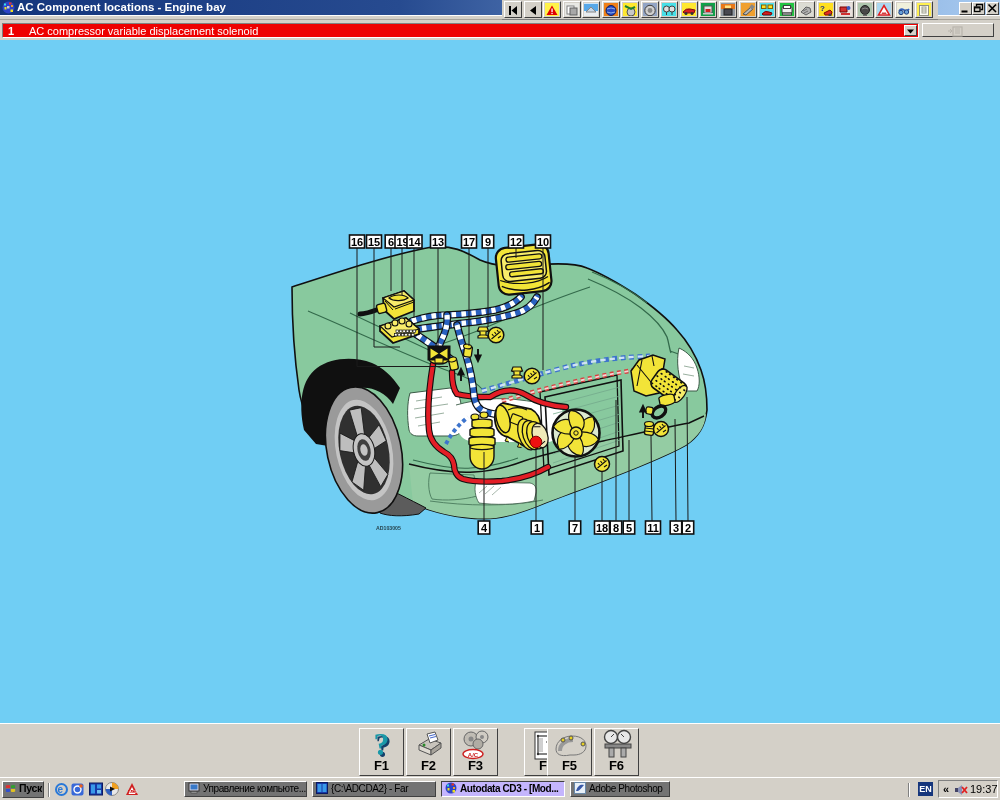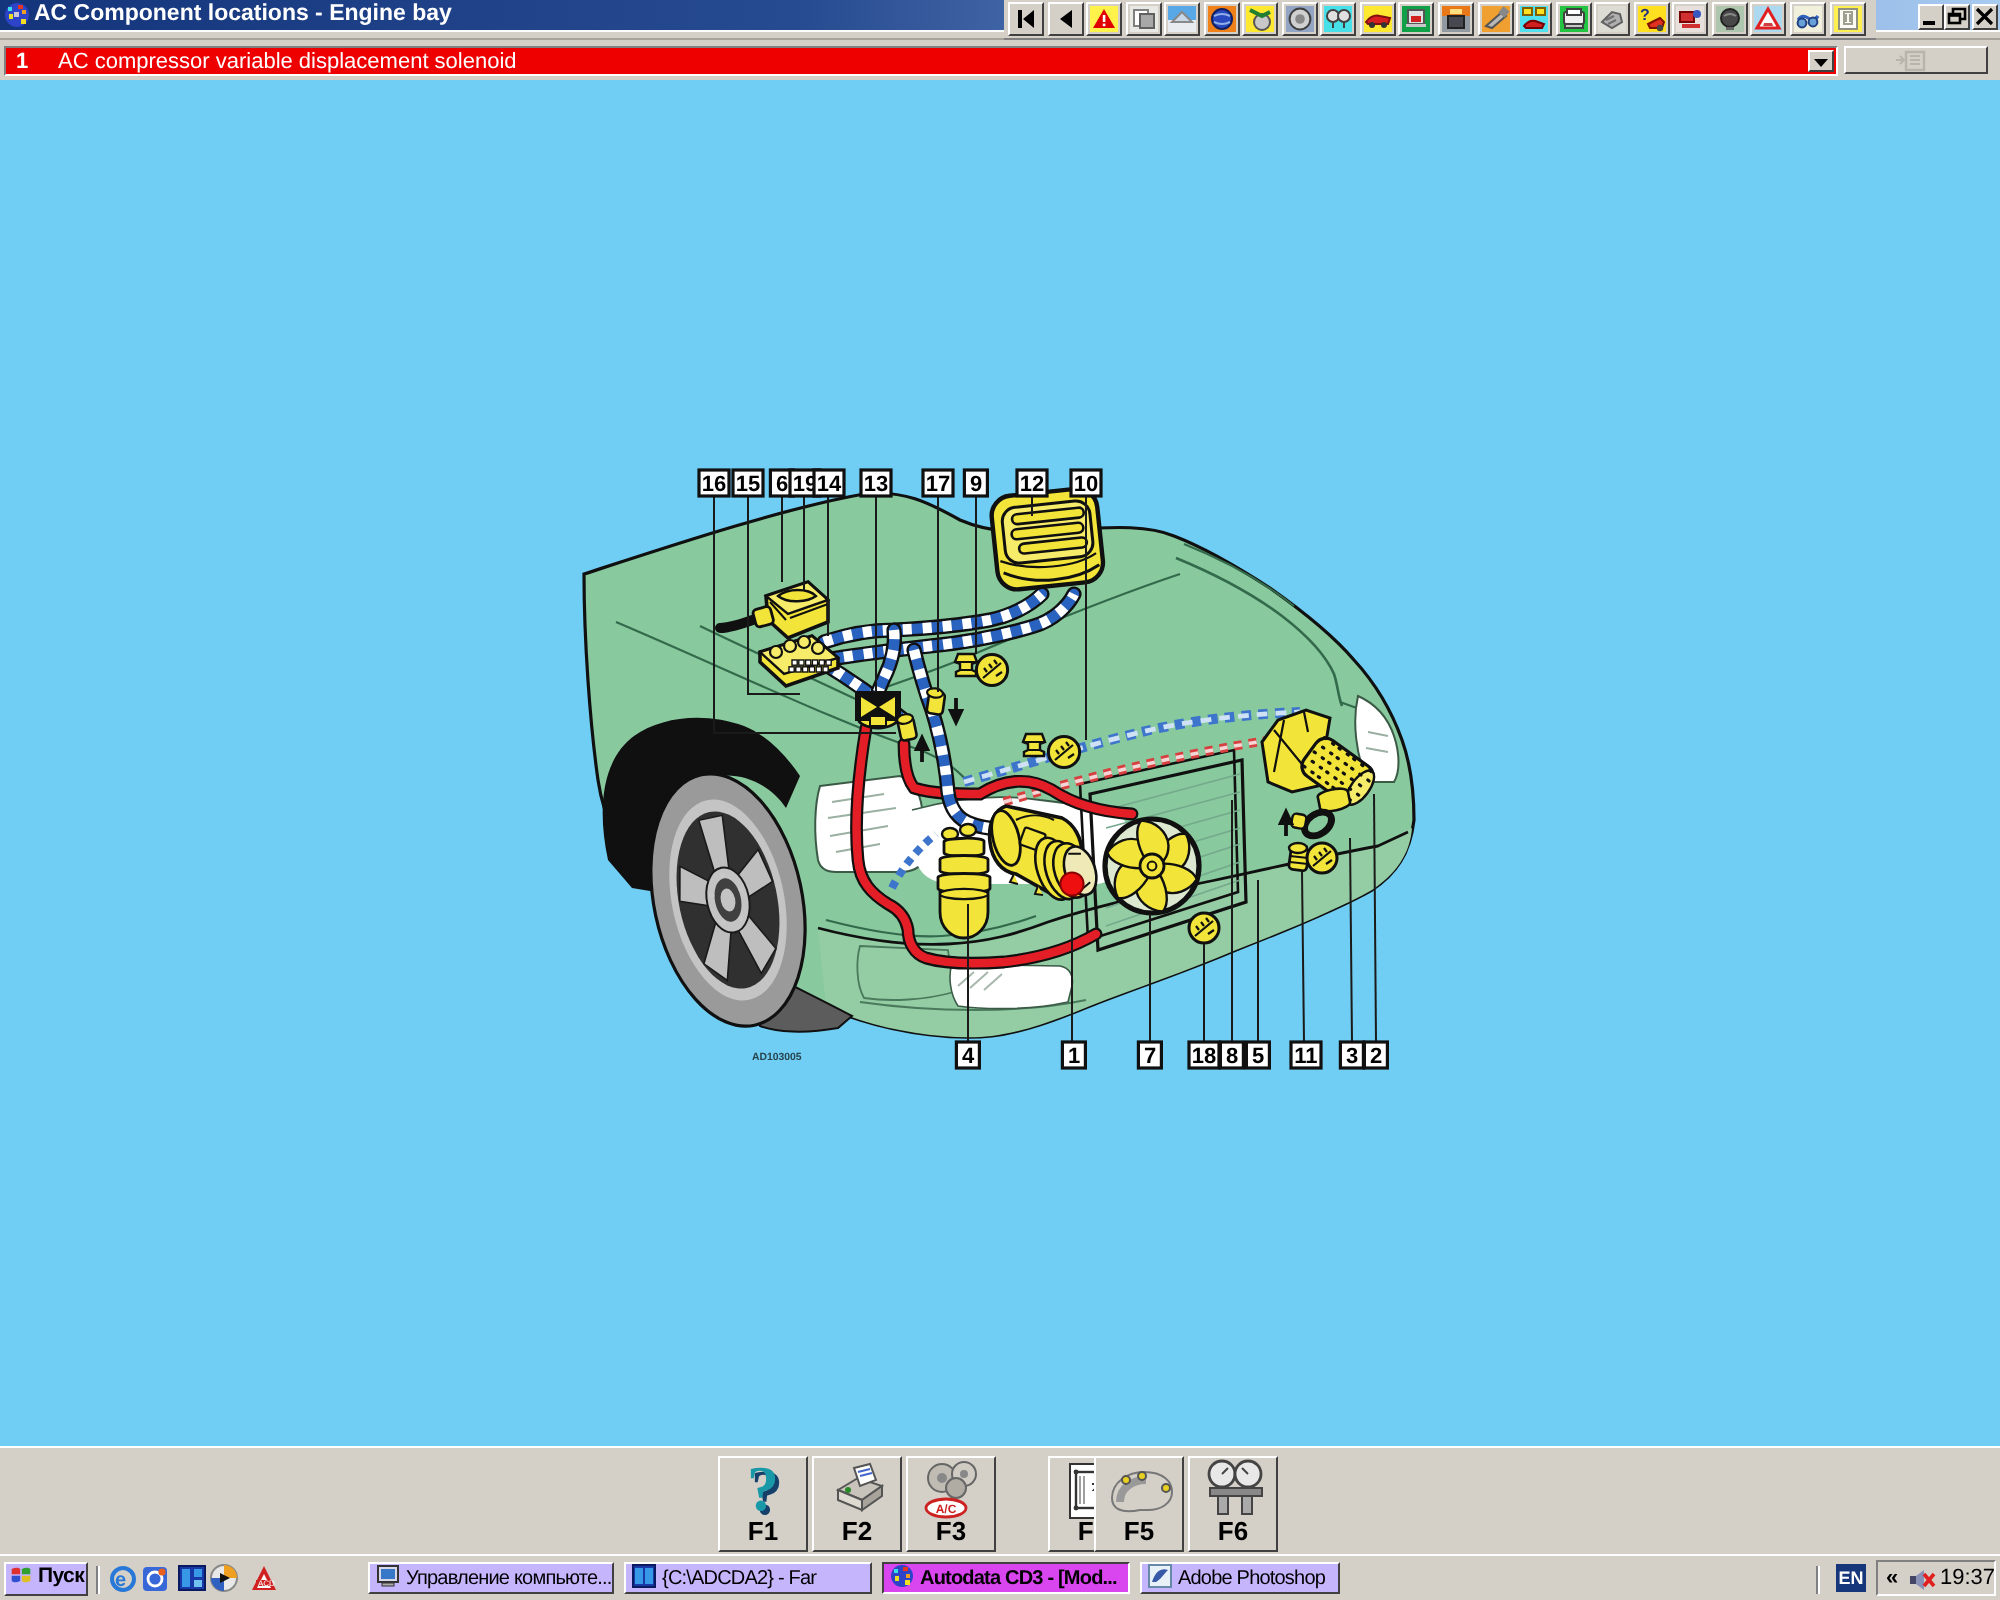--- a/index.html
+++ b/index.html
@@ -16,21 +16,21 @@
 #combo{position:absolute;left:2px;top:1px;width:917px;height:15px;border-top:1px solid #808080;border-left:1px solid #808080;border-bottom:1px solid #fff;border-right:1px solid #fff;background:#EE0000}
 #combo .txt{position:absolute;left:5px;top:1px;color:#fff;font-weight:bold;font-size:11px}
 #combo .txt2{position:absolute;left:26px;top:1px;color:#fff;font-weight:normal;font-size:11px}
 #combobtn{position:absolute;right:1px;top:1px;width:13px;height:11px;background:#D4D0C8;border:1px solid;border-color:#fff #404040 #404040 #fff}
 #dropbtn{position:absolute;left:922px;top:1px;width:72px;height:14px;background:#D4D0C8;border:1px solid;border-color:#fff #404040 #404040 #fff}
 #content{position:absolute;left:0;top:40px;width:1000px;height:683px;background:#70CEF4}
 #ftoolbar{position:absolute;left:0;top:723px;width:1000px;height:54px;background:#D4D0C8;border-top:1px solid #fff}
 .fbtn{position:absolute;top:4px;width:45px;height:48px;background:#D4D0C8;border:1px solid;border-color:#fff #404040 #404040 #fff;text-align:center}
 .fbtn .lbl{position:absolute;bottom:2px;width:100%;text-align:center;font-weight:bold;font-size:13px;color:#000}
 #taskbar{position:absolute;left:0;top:777px;width:1000px;height:23px;background:#D4D0C8;border-top:1px solid #fff}
-.taskbtn{position:absolute;top:3px;height:16px;background:#c4b5fd;border:1px solid;border-color:#fff #404040 #404040 #fff;font-size:10px;letter-spacing:-0.4px;color:#000;padding-left:3px;white-space:nowrap;overflow:hidden}
+.taskbtn{position:absolute;top:3px;height:16px;background:#737373;border:1px solid;border-color:#fff #404040 #404040 #fff;font-size:10px;letter-spacing:-0.4px;color:#000;padding-left:3px;white-space:nowrap;overflow:hidden}
 .taskbtn .ti{display:inline-block;vertical-align:-2px;margin-right:3px}
 #tray{position:absolute;right:2px;top:2px;width:60px;height:18px;border:1px solid;border-color:#808080 #fff #fff #808080;font-size:11px}
 </style></head><body>
 <div id="titlebar"></div>
 <svg class="abs" style="left:2px;top:1px" width="13" height="13" viewBox="0 0 13 13">
     <circle cx="6.5" cy="6.5" r="6" fill="#2d43c8"></circle>
     <rect x="2" y="2.5" width="2" height="2" fill="#35e0e8"></rect>
     <rect x="7" y="1.5" width="2.5" height="2" fill="#e83520"></rect>
     <rect x="9" y="4" width="2" height="2" fill="#f0a020"></rect>
     <rect x="2.5" y="6" width="2" height="2.5" fill="#e8e020"></rect>
@@ -610,21 +610,21 @@
 <div class="taskbtn" style="left:184px;width:123px"><svg class="ti" width="12" height="12" viewBox="0 0 12 12">
         <rect x="1" y="1" width="10" height="8" fill="#d8d8e8" stroke="#333"></rect>
         <rect x="2.5" y="2.5" width="7" height="5" fill="#3878c8"></rect>
         <rect x="3" y="9.5" width="6" height="1.5" fill="#aaa" stroke="#333" stroke-width="0.5"></rect>
       </svg>Управление компьюте...</div>
 <div class="taskbtn" style="left:312px;width:124px"><svg class="ti" width="12" height="12" viewBox="0 0 12 12">
         <rect x="0.5" y="0.5" width="11" height="11" fill="#1838a8" stroke="#0a1a60"></rect>
         <rect x="1.5" y="2" width="4" height="8" fill="#3898e8"></rect>
         <rect x="6.5" y="2" width="4" height="8" fill="#3898e8"></rect>
       </svg>{C:\ADCDA2} - Far</div>
-<div class="taskbtn" style="left:441px;width:124px;border-color:#404040 #fff #fff #404040;background:#d946ef;font-weight:bold"><svg class="ti" width="12" height="12" viewBox="0 0 12 12">
+<div class="taskbtn" style="left:441px;width:124px;border-color:#404040 #fff #fff #404040;background:#c4b5fd;font-weight:bold"><svg class="ti" width="12" height="12" viewBox="0 0 12 12">
         <circle cx="6" cy="6" r="5.5" fill="#2d43c8"></circle>
         <rect x="2" y="2.5" width="2" height="2" fill="#35e0e8"></rect>
         <rect x="6.5" y="1.5" width="2.5" height="2" fill="#e83520"></rect>
         <rect x="8" y="5" width="2" height="2" fill="#f0a020"></rect>
         <rect x="2.5" y="6" width="2" height="2.5" fill="#e8e020"></rect>
         <rect x="7.5" y="8" width="2.5" height="2.5" fill="#f0e020"></rect>
       </svg>Autodata CD3 - [Mod...</div>
 <div class="taskbtn" style="left:570px;width:100px"><svg class="ti" width="12" height="12" viewBox="0 0 12 12">
         <rect x="0.5" y="0.5" width="11" height="11" fill="#e8f0f8" stroke="#6888a8"></rect>
         <path d="M2,9 C4,3 7,2 10,3 C8,5 6,8 4,9 Z" fill="#3858a8"></path>

